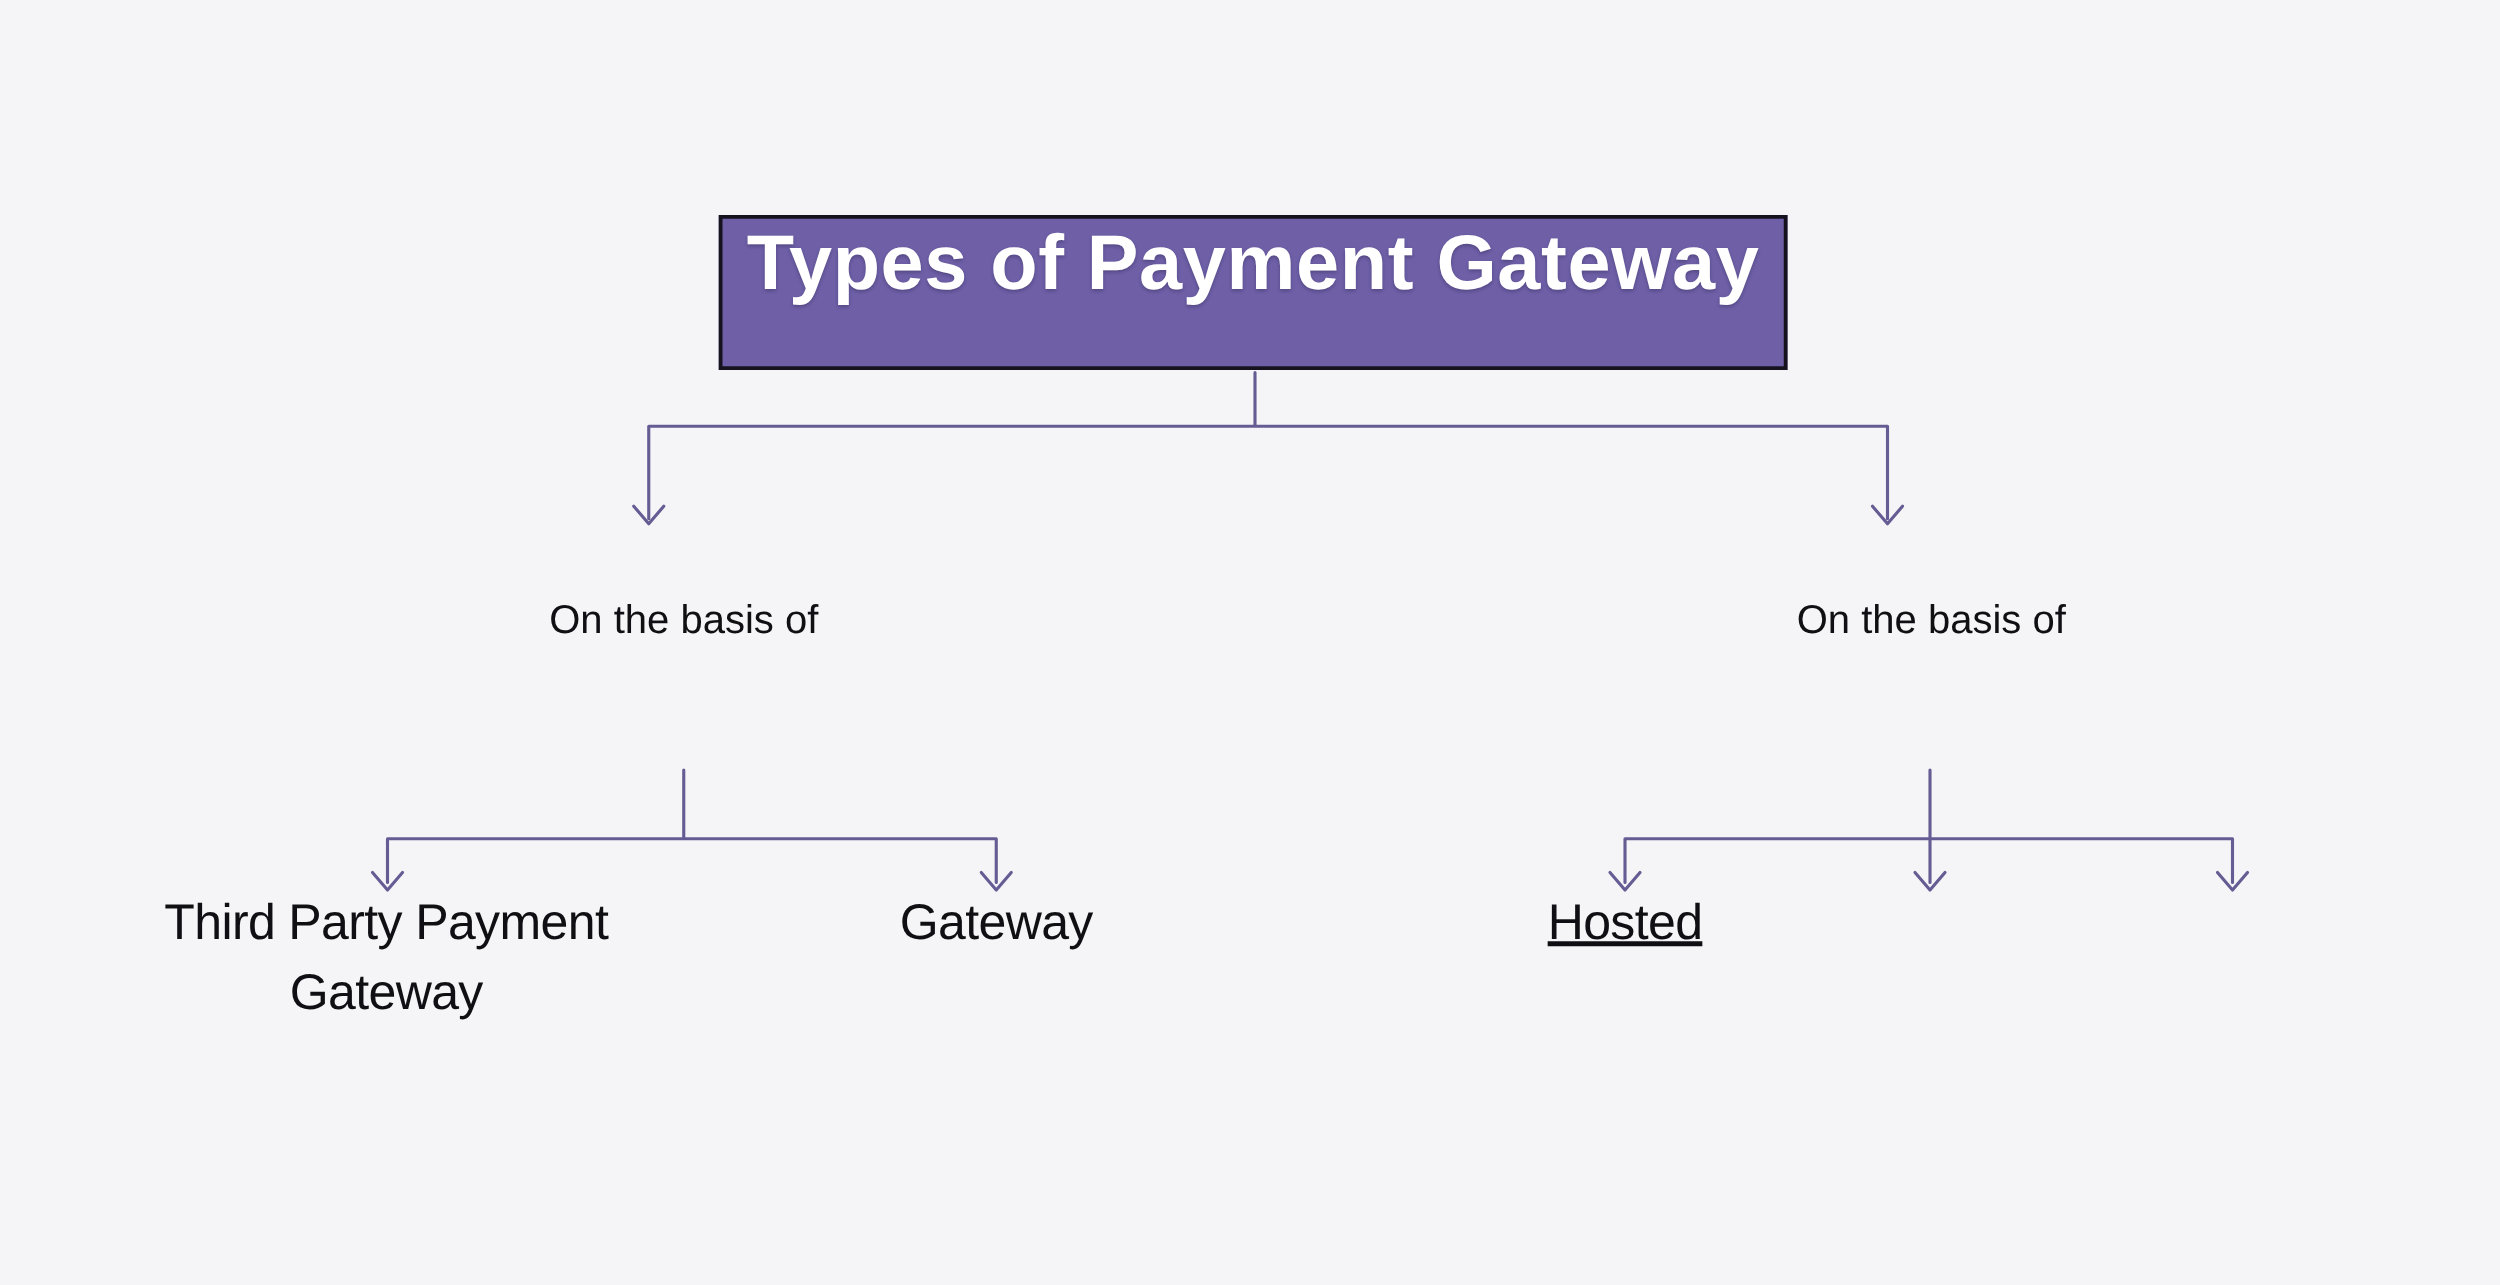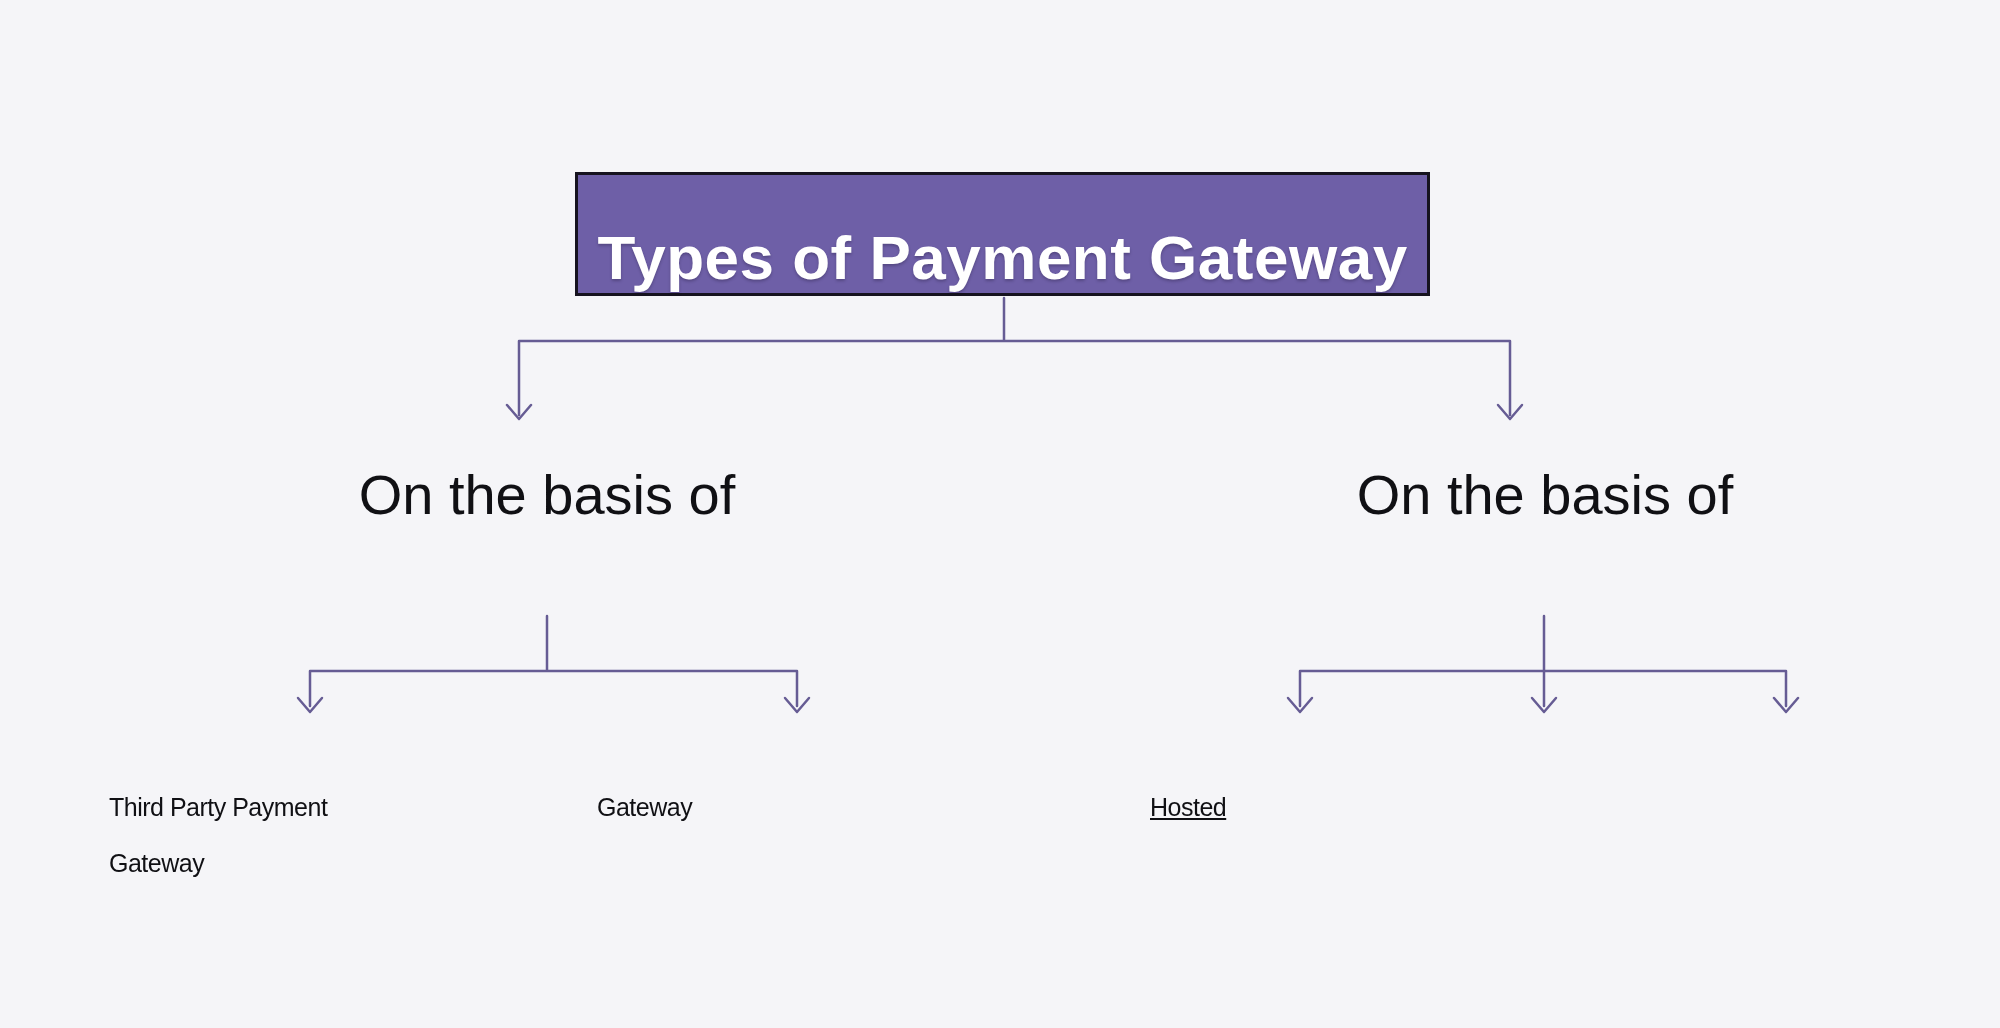--- a/index.html
+++ b/index.html
@@ -18,40 +18,40 @@
     color:var(--theme-text);
     position:relative;
   }
   .canvas{position:absolute;left:0;top:0;width:2000px;height:1028px;}
   .connectors{position:absolute;left:0;top:0;width:2000px;height:1028px;}
 
   .title-box{
     position:absolute;left:575px;top:172px;width:855px;height:124px;
     background:var(--theme-box_fill);
     border:3px solid var(--theme-box_border);
-    display:flex;align-items:flex-end;justify-content:center;
+    display:flex;align-items:flex-start;justify-content:center;
   }
   .title-box span{
     font-size:62px;font-weight:bold;color:var(--theme-title_text);
     letter-spacing:0.5px;
     text-shadow:0 2px 3px rgba(20,15,40,0.28);
     white-space:nowrap;
   }
 
   .branch-label{
     position:absolute;width:520px;top:465px;
-    text-align:center;font-size:56px;line-height:60px;
+    text-align:center;font-size:32px;line-height:60px;
   }
   .branch-label .l2{font-weight:bold;}
   .branch-provider{left:287px;}
   .branch-flow{left:1285px;}
 
   .leaf{
-    position:absolute;top:779px;
-    font-size:25px;line-height:56px;letter-spacing:-0.5px;
+    position:absolute;top:710px;text-align:center;
+    font-size:40px;line-height:56px;letter-spacing:-0.5px;
     white-space:nowrap;
   }
   .leaf-third{left:109px;width:400px;}
   .leaf-bank{left:597px;width:400px;}
   .leaf-hosted{left:1150px;width:300px;text-decoration:underline;}
   .leaf-selfhosted{left:1400px;width:300px;}
   .leaf-offwebsite{left:1636px;width:300px;}
 </style>
 </head>
 <body>

